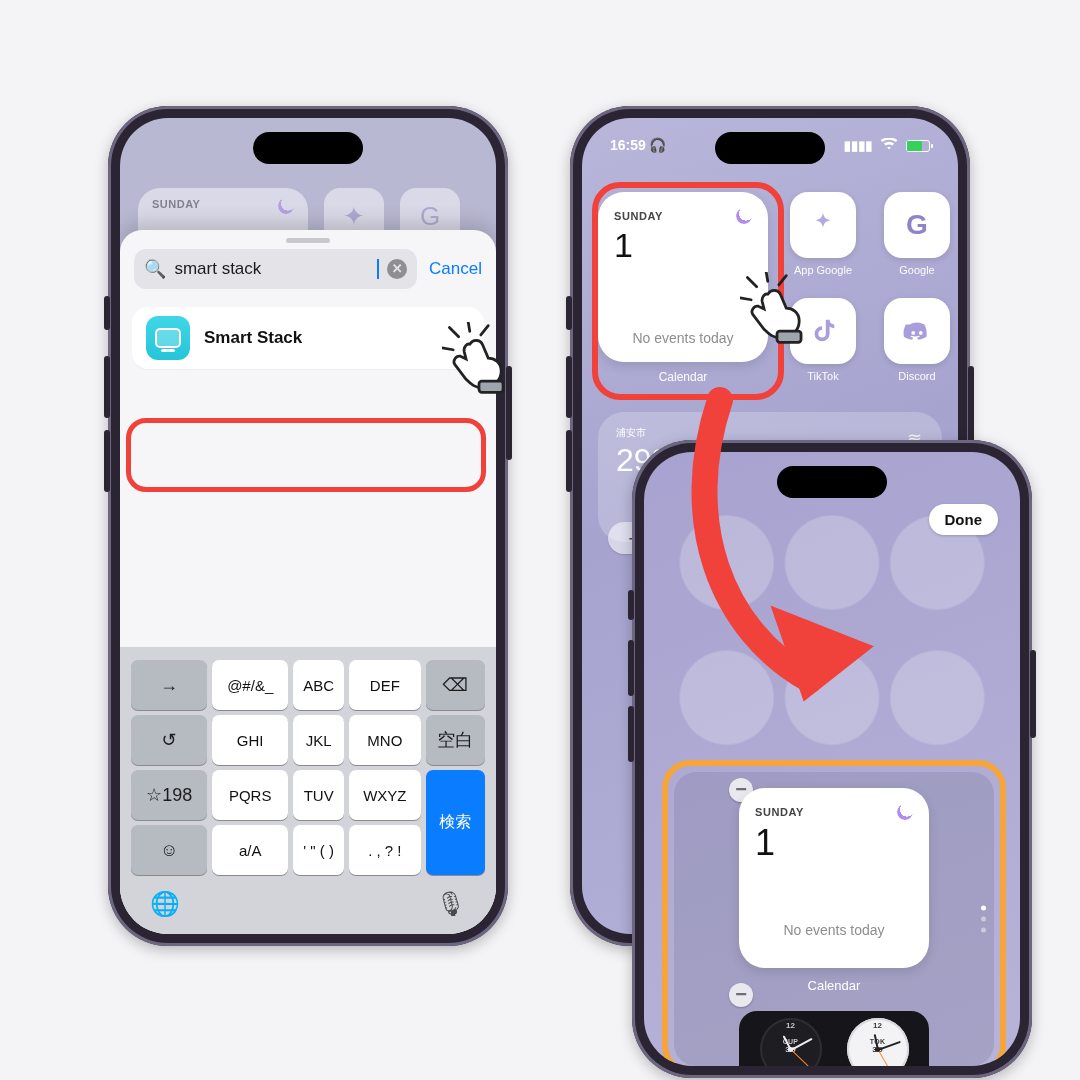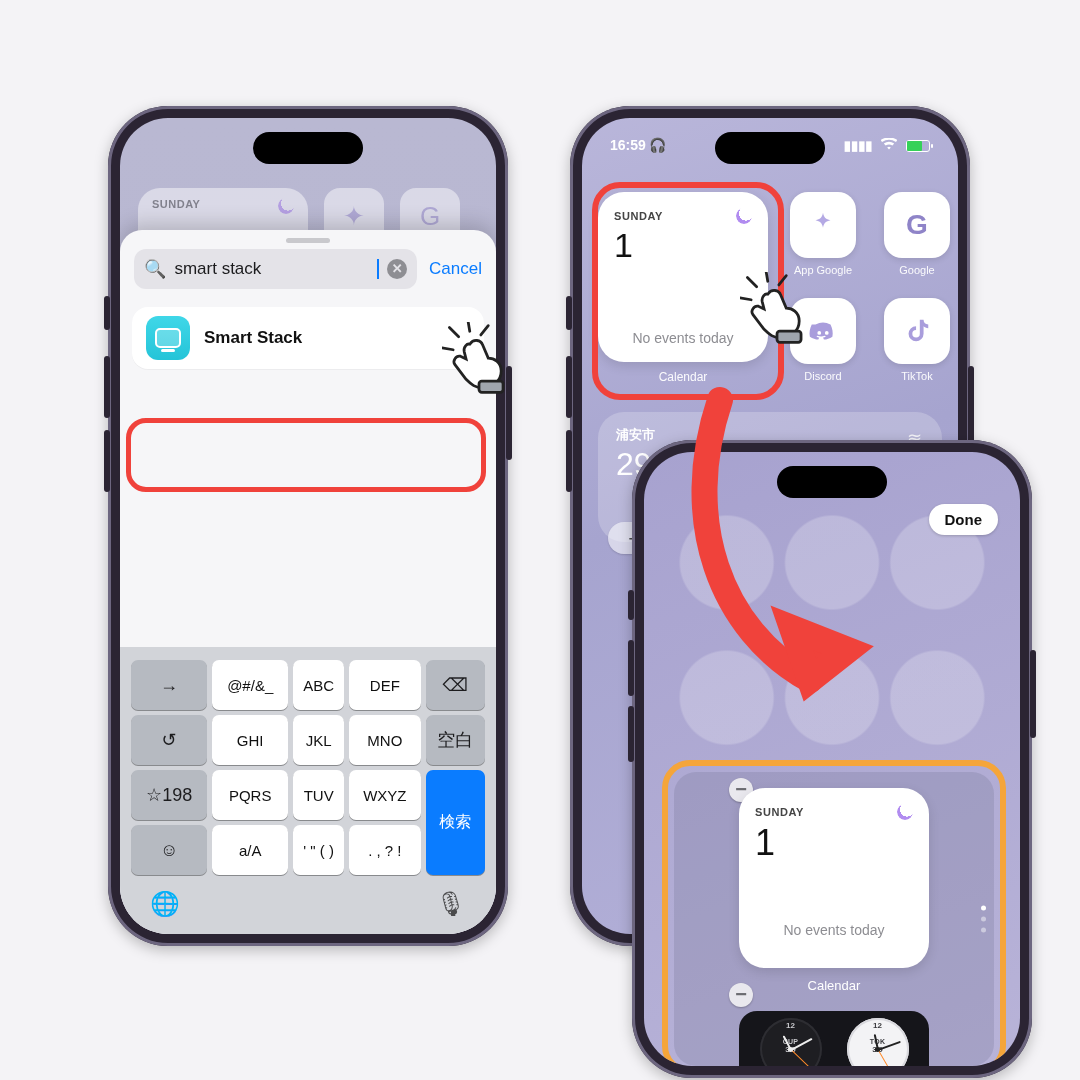--- a/index.html
+++ b/index.html
@@ -136,21 +136,21 @@
   .app-tile { width:66px; height:66px; background:#fff; border-radius:18px; display:flex; align-items:center; justify-content:center; font-size:28px; color:#8f84c8; box-shadow:0 2px 6px rgba(0,0,0,.12); }
   .app-tile.star svg, .app-tile svg { width:30px; height:30px; }
   .app-label { font-size:11px; color:#fff; opacity:.95; text-align:center; }
 
   .row2-col { display:flex; flex-direction:column; gap:22px; }
 
   .weather {
     margin-top:28px; width:100%; height:130px; border-radius:26px;
     background:rgba(255,255,255,.22); color:#fff; padding:14px 18px; position:relative;
   }
-  .weather .loc { font-size:13px; font-weight:700; }
+  .weather .loc { font-size:10px; font-weight:400; }
   .weather .tmp { font-size:32px; font-weight:300; margin-top:2px; }
   .weather .wind { position:absolute; top:16px; right:20px; font-size:18px; opacity:.85; }
 
   .cal-hi {
     position:absolute; top:64px; left:10px; width:192px; height:218px;
     border:6px solid #f0423b; border-radius:28px; pointer-events:none; z-index:30;
   }
 
   .pill-plus {
     position:absolute; top:404px; left:26px; width:54px; height:32px;
@@ -395,32 +395,32 @@
               <div class="app-tile">
                 <span style="font-weight:700;">G</span>
               </div>
               <div class="app-label">Google</div>
             </div>
           </div>
           <div style="display:flex; gap:16px;">
             <div class="app-col">
               <div class="app-tile">
                 <svg viewBox="0 0 32 32">
+                    <path fill="#a99ddc" d="M19 4h4c0 3 2 5 5 5v4c-2 0-4-1-5-2v8a8 8 0 1 1-8-8v4a4 4 0 1 0 4 4z"></path>
+                  </svg>
+              </div>
+              <div class="app-label">TikTok</div>
+            </div>
+            <div class="app-col">
+              <div class="app-tile">
+                <svg viewBox="0 0 32 32">
                     <path fill="#a99ddc" d="M8 9c3-1 5-2 8-2s5 1 8 2c2 4 3 9 2 13-3 2-6 3-9 3l-1-2c1 0 2-1 3-1l-1-1c-3 1-5 1-8 0l-1 1c1 0 2 1 3 1l-1 2c-3 0-6-1-9-3-1-4 0-9 2-13zm4 7a2 2 0 1 0 0 4 2 2 0 0 0 0-4zm8 0a2 2 0 1 0 0 4 2 2 0 0 0 0-4z"></path>
                   </svg>
               </div>
               <div class="app-label">Discord</div>
-            </div>
-            <div class="app-col">
-              <div class="app-tile">
-                <svg viewBox="0 0 32 32">
-                    <path fill="#a99ddc" d="M19 4h4c0 3 2 5 5 5v4c-2 0-4-1-5-2v8a8 8 0 1 1-8-8v4a4 4 0 1 0 4 4z"></path>
-                  </svg>
-              </div>
-              <div class="app-label">TikTok</div>
             </div>
           </div>
         </div>
       </div>
 
       <div class="weather">
         <div class="loc">浦安市</div>
         <div class="tmp">29°</div>
         <div class="wind">≋</div>
       </div>

